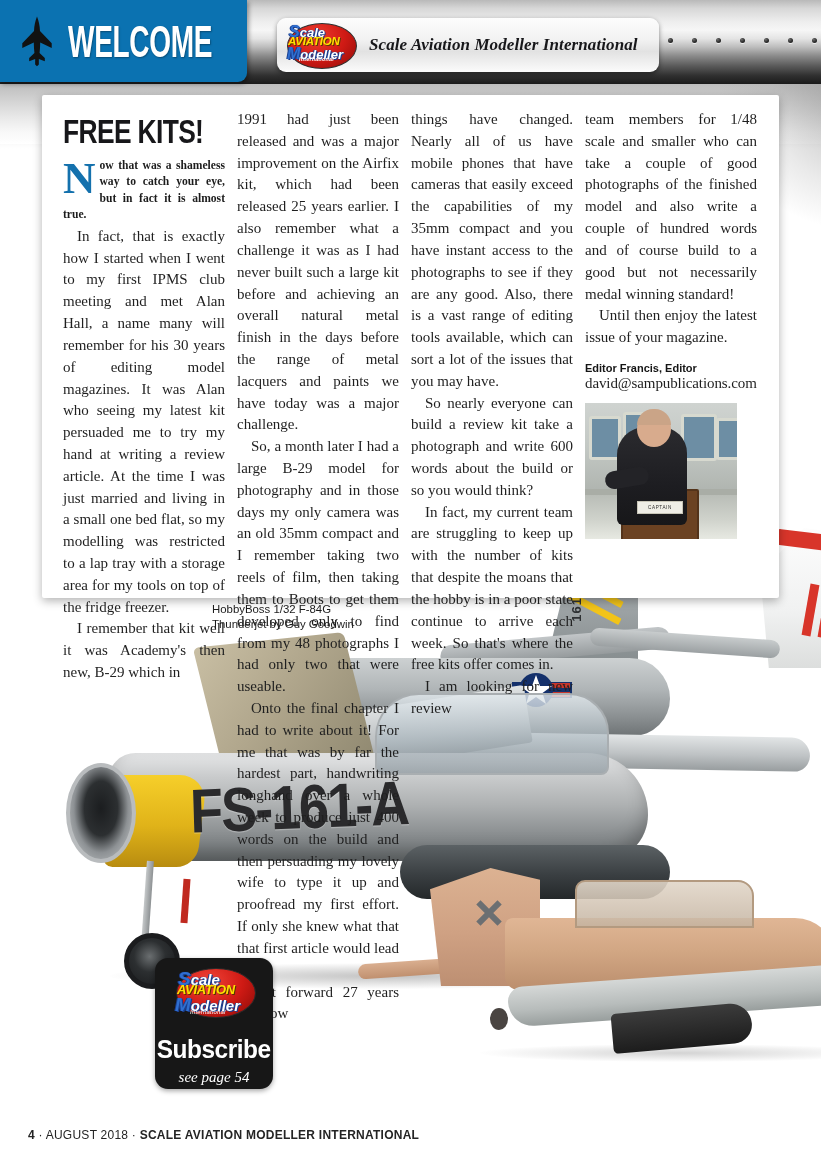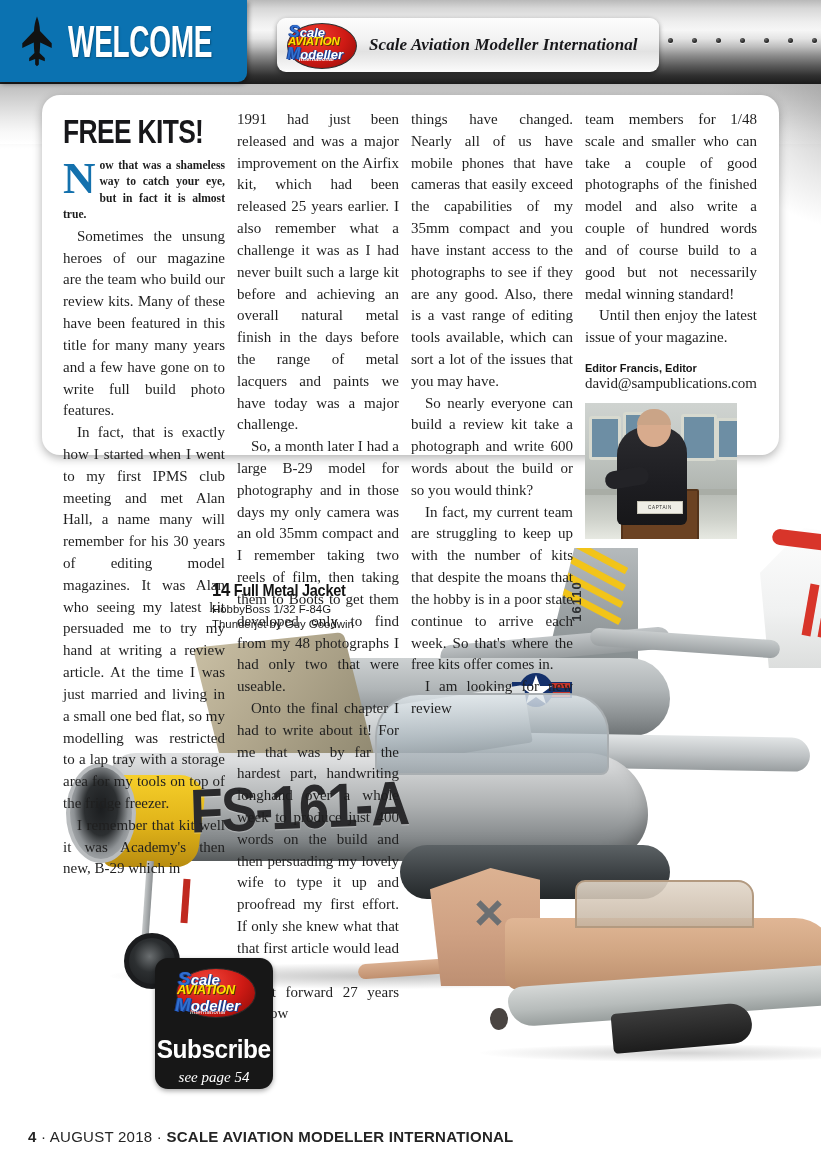--- a/index.html
+++ b/index.html
@@ -101,23 +101,23 @@
     position:absolute;left:0;top:84px;width:821px;height:60px;
     background:linear-gradient(to bottom,#bdbdbd 0%,#d3d3d3 28%,#e8e8e8 55%,#f8f8f8 80%,#ffffff 100%);
   }
   .shadow-curve{
     position:absolute;right:0;top:84px;width:190px;height:200px;
     background:radial-gradient(ellipse 200px 180px at 120% 10%, rgba(130,130,130,.55) 0%, rgba(170,170,170,.25) 45%, rgba(255,255,255,0) 70%);
   }
 
   
   .article-card{
-    position:absolute;left:42px;top:95px;width:737px;height:360px;
+    position:absolute;left:42px;top:95px;width:737px;height:503px;
     background:#ffffff;
-    border-radius:18px;
+    border-radius:2px;
     box-shadow:0 3px 10px rgba(0,0,0,.30);
     z-index:4;
   }
   .cols{
     position:absolute;left:21px;top:14px;width:700px;height:410px;
     display:flex;gap:12px;
   }
   .col{width:162px;}
   .col-4{width:172px;}
 
@@ -331,21 +331,21 @@
   }
   .sub-page{
     font-family:"Liberation Serif",serif;font-style:italic;color:#ffffff;
     font-size:15px;margin-top:4px;
   }
 
   
   .footer{
     position:absolute;left:28px;top:1128px;
     font-family:"Liberation Sans",sans-serif;
-    font-size:15px;color:#242424;letter-spacing:.25px;white-space:nowrap;z-index:14;
+    font-size:12px;color:#242424;letter-spacing:.25px;white-space:nowrap;z-index:14;
   }
   .footer .strong{font-weight:bold;}
 </style>
 </head>
 <body>
 
 <div class="metal-band">
   <div class="rivet-row" id="rivet-row">
       <div class="rivet" style="left: 472px; top: 0px;"></div>
       <div class="rivet" style="left: 498px; top: 0px;"></div>
@@ -389,21 +389,20 @@
 <div class="shadow-curve"></div>
 
 <div class="article-card">
   <div class="cols">
 
     <div class="col">
       <div class="headline">FREE KITS!</div>
       <div class="standfirst">
         <span class="dropcap">N</span><span>ow that was a shameless way to catch your eye, but in fact it is almost true.</span>
       </div>
-      <p class="body first">Sometimes the unsung heroes of our magazine are the team who build our review kits. Many of these have been featured in this title for many many years and a few have gone on to write full build photo features.</p>
       <p class="body">In fact, that is exactly how I started when I went to my first IPMS club meeting and met Alan Hall, a name many will remember for his 30 years of editing model magazines. It was Alan who seeing my latest kit persuaded me to try my hand at writing a review article. At the time I was just married and living in a small one bed flat, so my modelling was restricted to a lap tray with a storage area for my tools on top of the fridge freezer.</p>
       <p class="body">I remember that kit well it was Academy's then new, B-29 which in</p>
     </div>
 
     <div class="col">
       <p class="body" style="text-indent:0">1991 had just been released and was a major improvement on the Airfix kit, which had been released 25 years earlier. I also remember what a challenge it was as I had never built such a large kit before and achieving an overall natural metal finish in the days before the range of metal lacquers and paints we have today was a major challenge.</p>
       <p class="body">So, a month later I had a large B-29 model for photography and in those days my only camera was an old 35mm compact and I remember taking two reels of film, then taking them to Boots to get them developed only to find from my 48 photographs I had only two that were useable.</p>
       <p class="body">Onto the final chapter I had to write about it! For me that was by far the hardest part, handwriting longhand over a whole week to produce just 400 words on the build and then persuading my lovely wife to type it up and proofread my first effort.  If only she knew what that that first article would lead to!</p>
       <p class="body">Fast forward 27 years and how</p>
     </div>

